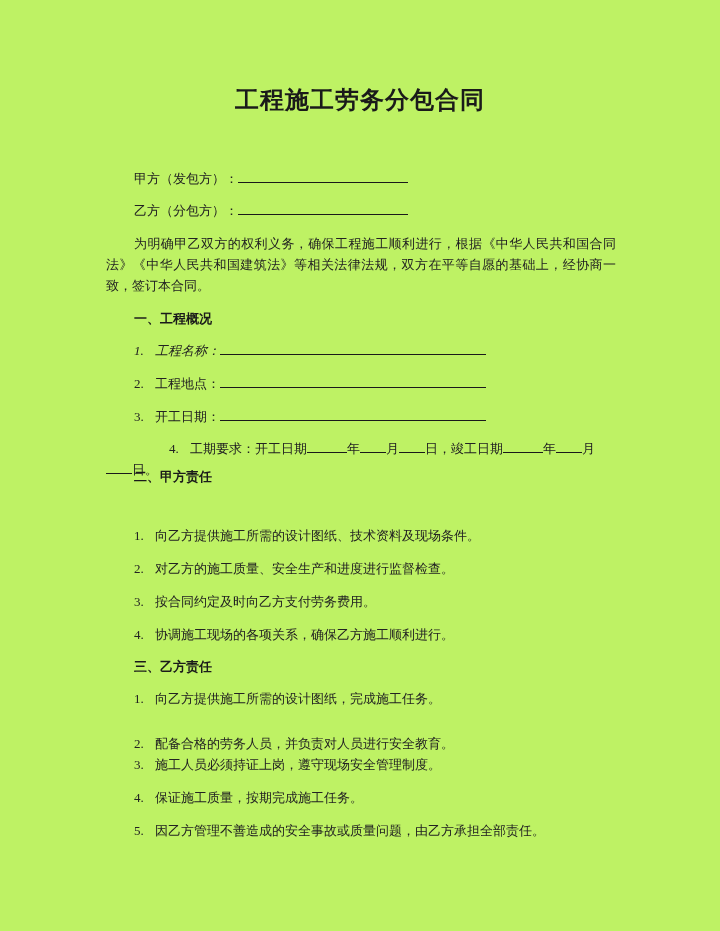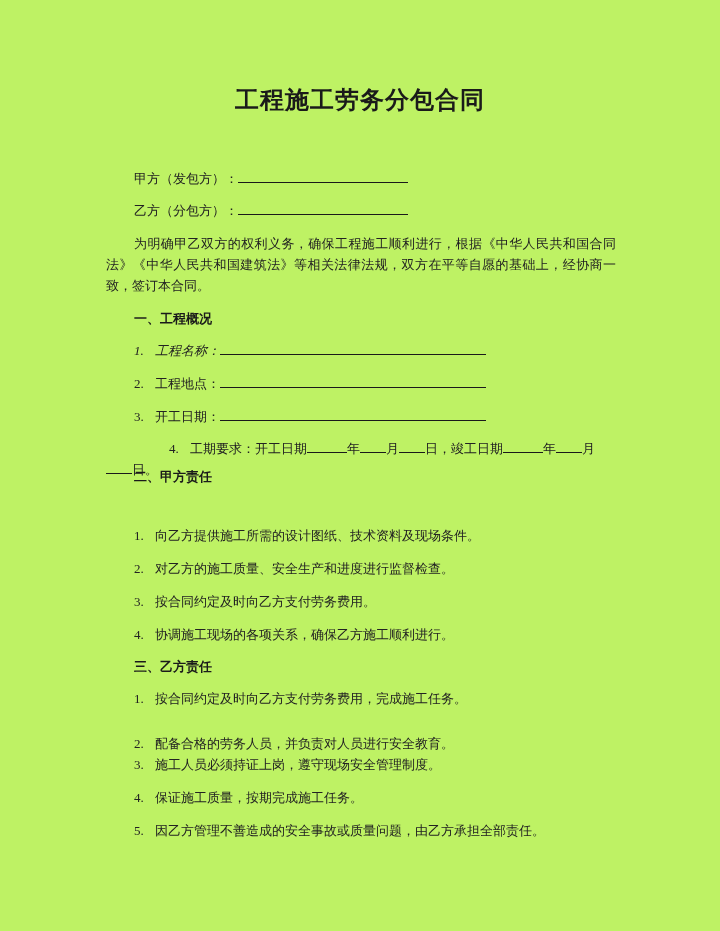--- a/index.html
+++ b/index.html
@@ -119,21 +119,21 @@
   <div class="line" style="left:134px; top:593px;">
     <span class="num">3.</span><span>按合同约定及时向乙方支付劳务费用。</span>
   </div>
   <div class="line" style="left:134px; top:626px;">
     <span class="num">4.</span><span>协调施工现场的各项关系，确保乙方施工顺利进行。</span>
   </div>
 
   <div class="heading" style="left:134px; top:658px;">三、乙方责任</div>
 
   <div class="line" style="left:134px; top:690px;">
-    <span class="num">1.</span><span>按合同约定及时向乙方支付劳务费用，完成施工任务。</span>
+    <span class="num">1.</span><span>向乙方提供施工所需的设计图纸，完成施工任务。</span>
   </div>
   <div class="line" style="left:134px; top:723px;margin-top:12px;">
     <span class="num">2.</span><span>配备合格的劳务人员，并负责对人员进行安全教育。</span>
   </div>
   <div class="line" style="left:134px; top:756px;">
     <span class="num">3.</span><span>施工人员必须持证上岗，遵守现场安全管理制度。</span>
   </div>
   <div class="line" style="left:134px; top:789px;">
     <span class="num">4.</span><span>保证施工质量，按期完成施工任务。</span>
   </div>

